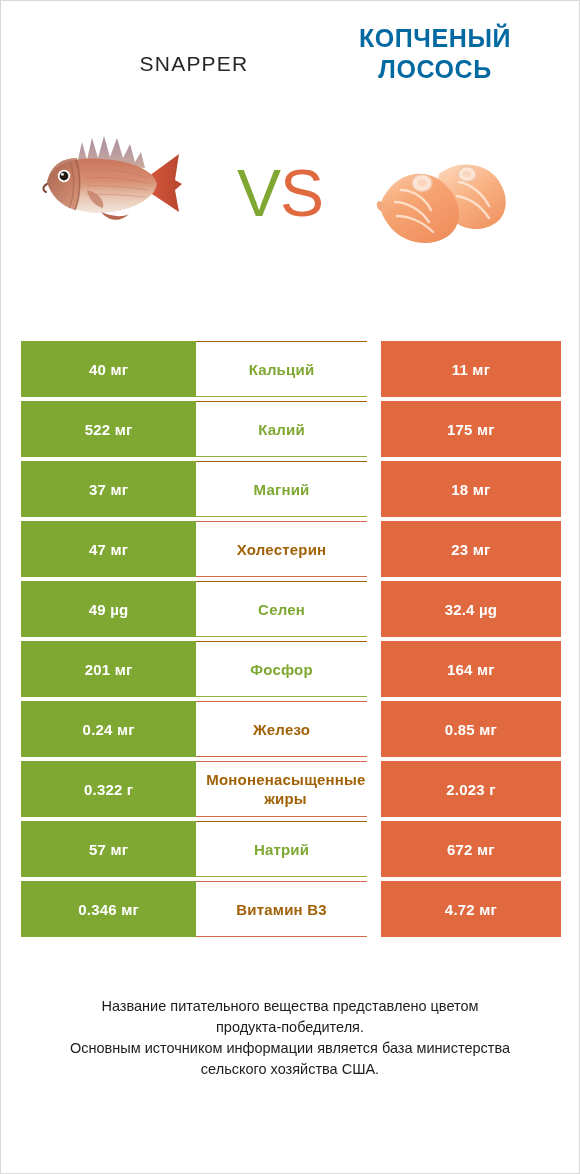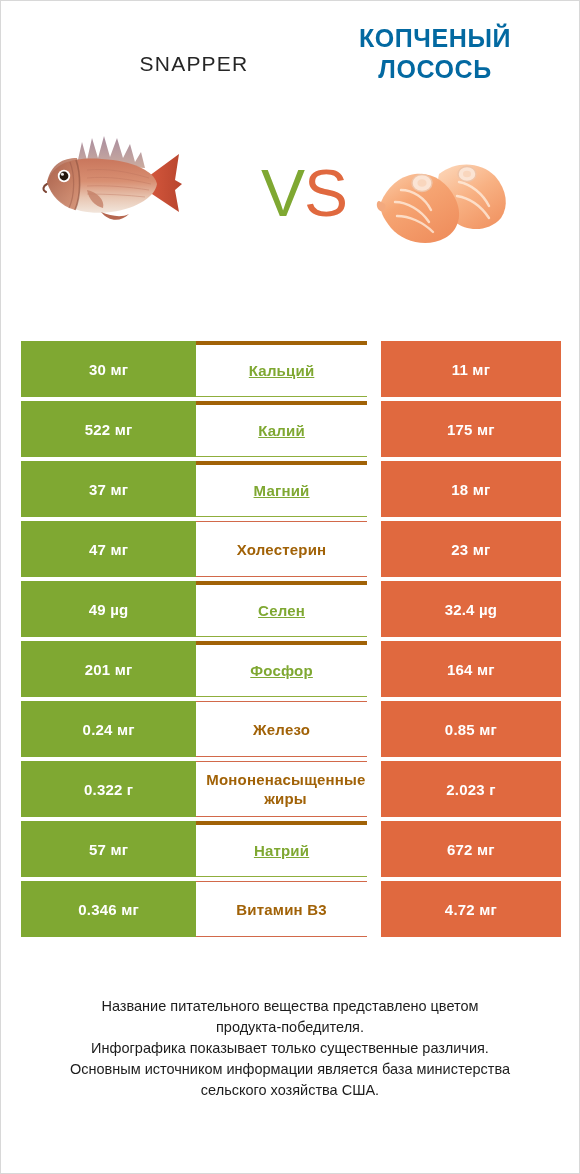--- a/index.html
+++ b/index.html
@@ -75,21 +75,21 @@
     left: 360px;
     top: 38px;
     width: 165px;
     height: 120px;
   }
   .vs {
     position: absolute;
     left: 236px;
     top: 52px;
     width: 110px;
-    text-align: right;
+    text-align: left;
     font-size: 66px;
     font-weight: 400;
     line-height: 70px;
     letter-spacing: -1px;
     font-family: "Liberation Sans", sans-serif;
   }
   .vs .v { color: #7FA832; }
   .vs .s { color: #E0693F; }
 
   
@@ -128,23 +128,22 @@
     line-height: 19px;
     padding: 0 2px;
     white-space: nowrap;
   }
   .cell-mid.win-orange {
     color: #a16207;
     border-top: 1px solid #D2694A;
     border-bottom: 1px solid #D2694A;
   }
   .cell-mid.win-green {
-    border-top: 4px solid #a16207;
+    border-top: 1px solid #a16207;
     border-bottom: 1px solid #8FAE3C;
-    text-decoration: underline;
   }
   .cell-mid .label-inner {
     display: block;
     width: 100%;
     white-space: normal;
     word-break: normal;
   }
   .cell-mid.clip .label-inner {
     white-space: normal;
     overflow: hidden;
@@ -286,21 +285,21 @@
       <ellipse cx="61" cy="39" rx="4.6" ry="3.8" fill="#f9d6bd"></ellipse>
       <ellipse cx="106" cy="30" rx="9" ry="7.5" fill="#fbe4d4" stroke="#efc3a6" stroke-width="1.4"></ellipse>
       <ellipse cx="106" cy="30" rx="4" ry="3.2" fill="#f9d6bd"></ellipse>
     </svg>
   </div>
 </div>
 
 <div class="table">
 
   <div class="row">
-    <div class="cell cell-left">30 мг</div>
+    <div class="cell cell-left">40 мг</div>
     <div class="cell cell-mid win-green">
         <span class="label-inner">Кальций</span>
       </div>
     <div class="cell cell-right">11 мг</div>
   </div>
 
   <div class="row">
     <div class="cell cell-left">522 мг</div>
     <div class="cell cell-mid win-green">
         <span class="label-inner">Калий</span>
@@ -370,16 +369,15 @@
         <span class="label-inner">Витамин B3</span>
       </div>
     <div class="cell cell-right">4.72 мг</div>
   </div>
 
 </div>
 
 <div class="footer">
   <div>Название питательного вещества представлено цветом</div>
   <div>продукта-победителя.</div>
-  <div>Инфографика показывает только существенные различия.</div>
   <div>Основным источником информации является база министерства</div>
   <div>сельского хозяйства США.</div>
 </div>
 
 </body></html>

